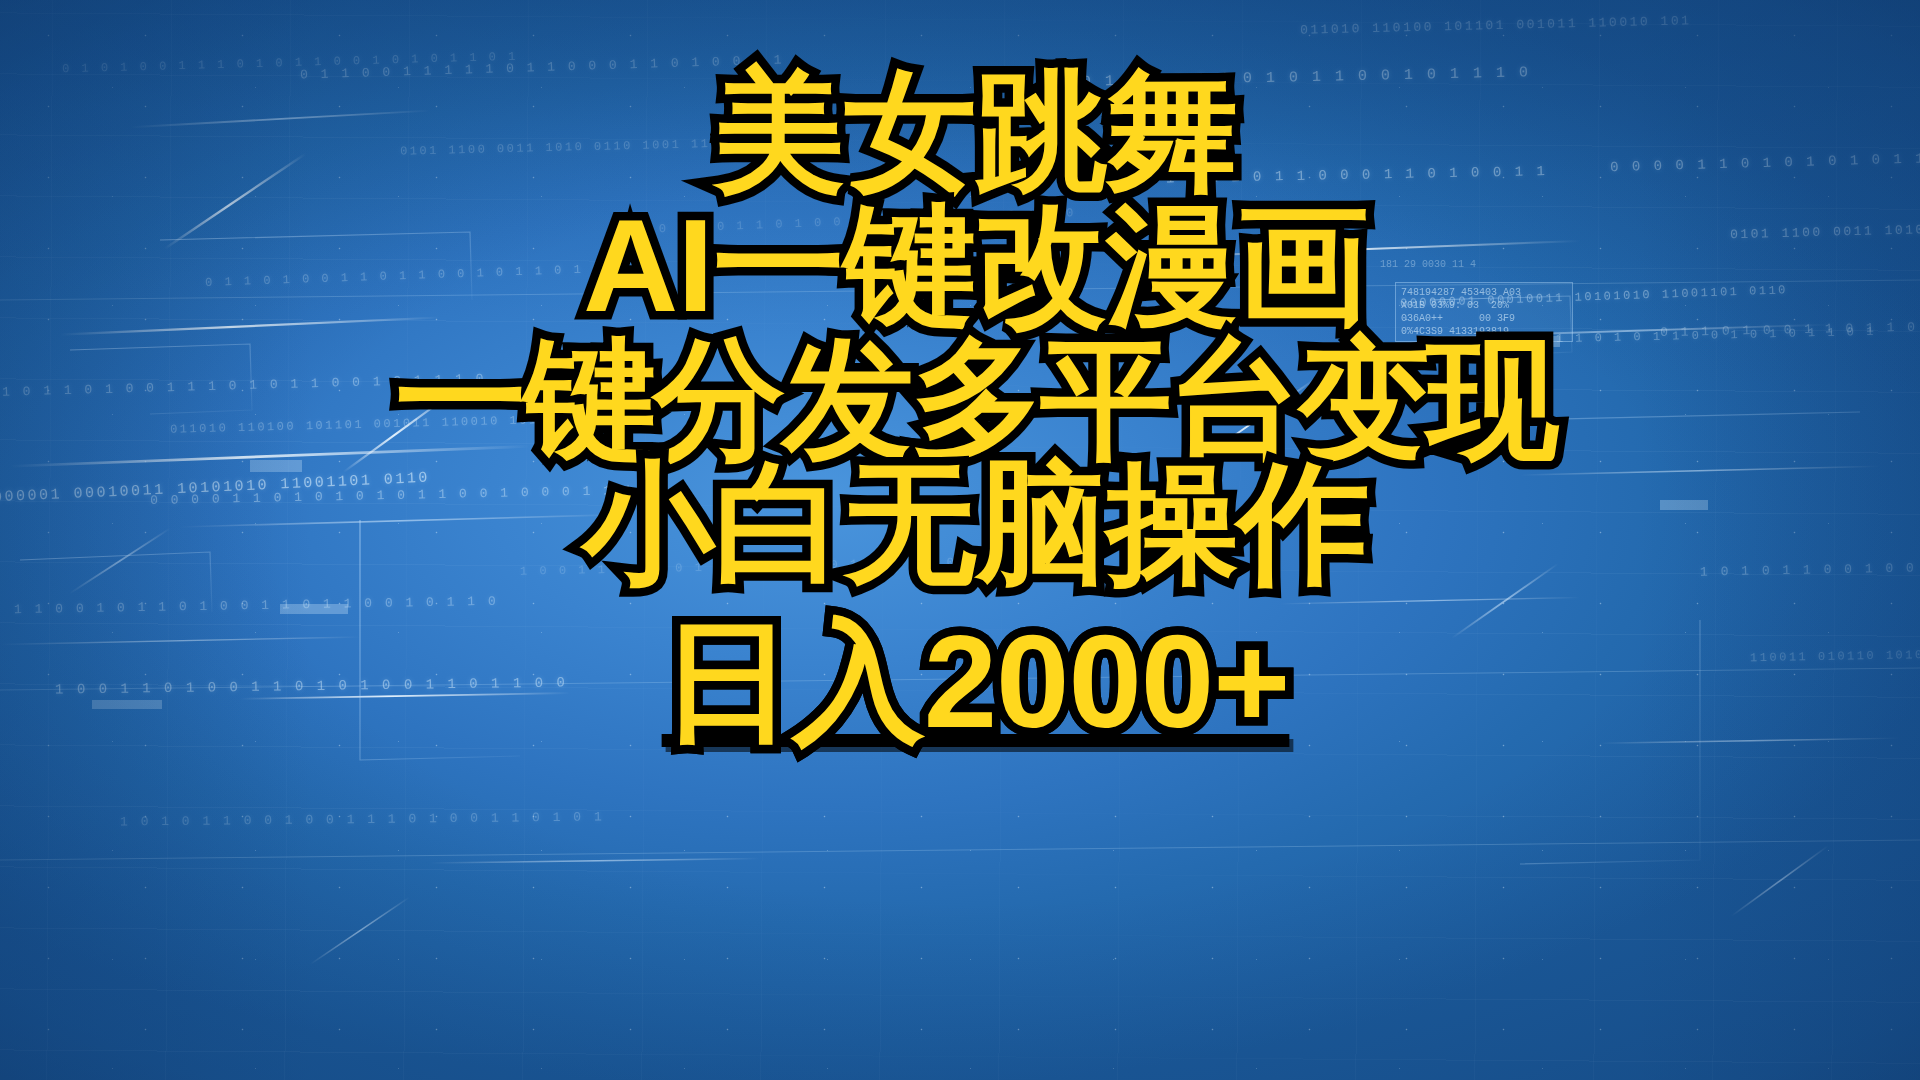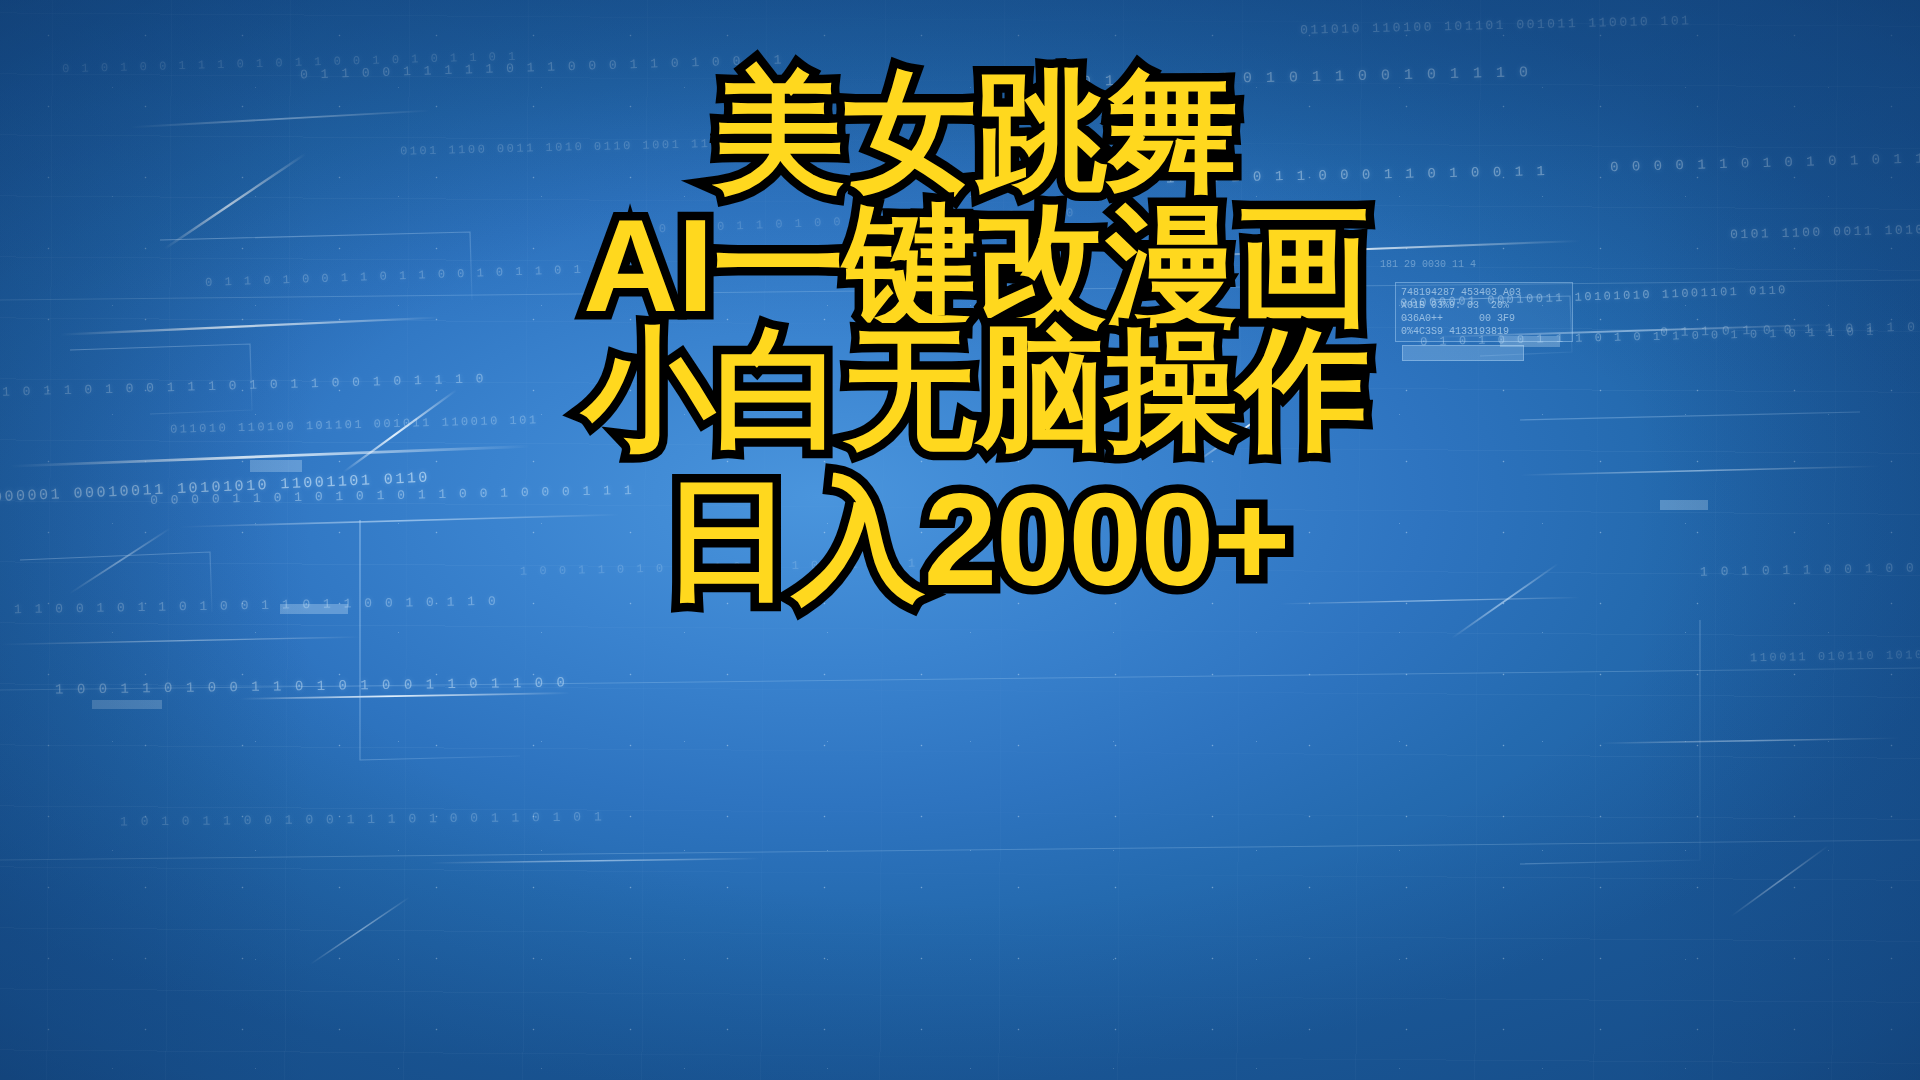--- a/index.html
+++ b/index.html
@@ -131,21 +131,21 @@
     padding: 0 6px;
     -webkit-text-stroke: 17px #000;
     paint-order: stroke fill;
     text-shadow:
       4px 5px 0 rgba(0,0,0,0.55);
   }
   .l1 { font-size: 132px; }
   .l2 { font-size: 132px; margin-top: 2px; }
   .l3 { font-size: 132px; margin-top: 2px; letter-spacing: -3px; }
   .l4 { font-size: 132px; margin-top: 2px; font-family: Liberation Mono, monospace; }
-  .l5 { font-size: 132px; margin-top: 8px; }
+  .l5 { font-size: 132px; margin-top: 16px; text-decoration: underline; }
 </style>
 </head>
 <body>
 
 <div id="poster">
 
   <div class="bg-base"></div>
 
   <div class="bg-hlines"></div>
   <div class="bg-vlines"></div>
@@ -254,17 +254,18 @@
     <div class="hud-lines" style="left:1380px; top:258px; font-size:10px; opacity:0.65;">181 29 0030 11 4</div>
   </div>
 
   <div class="bg-speckle"></div>
   <div class="bg-topdark"></div>
   <div class="bg-vignette"></div>
 
   <div class="headline">
     <div class="hline l1">美女跳舞</div>
     <div class="hline l2">AI一键改漫画</div>
+    <div class="hline l3">一键分发多平台变现</div>
     <div class="hline l4">小白无脑操作</div>
     <div class="hline l5">日入2000+</div>
   </div>
 
 </div>
 
 </body></html>

